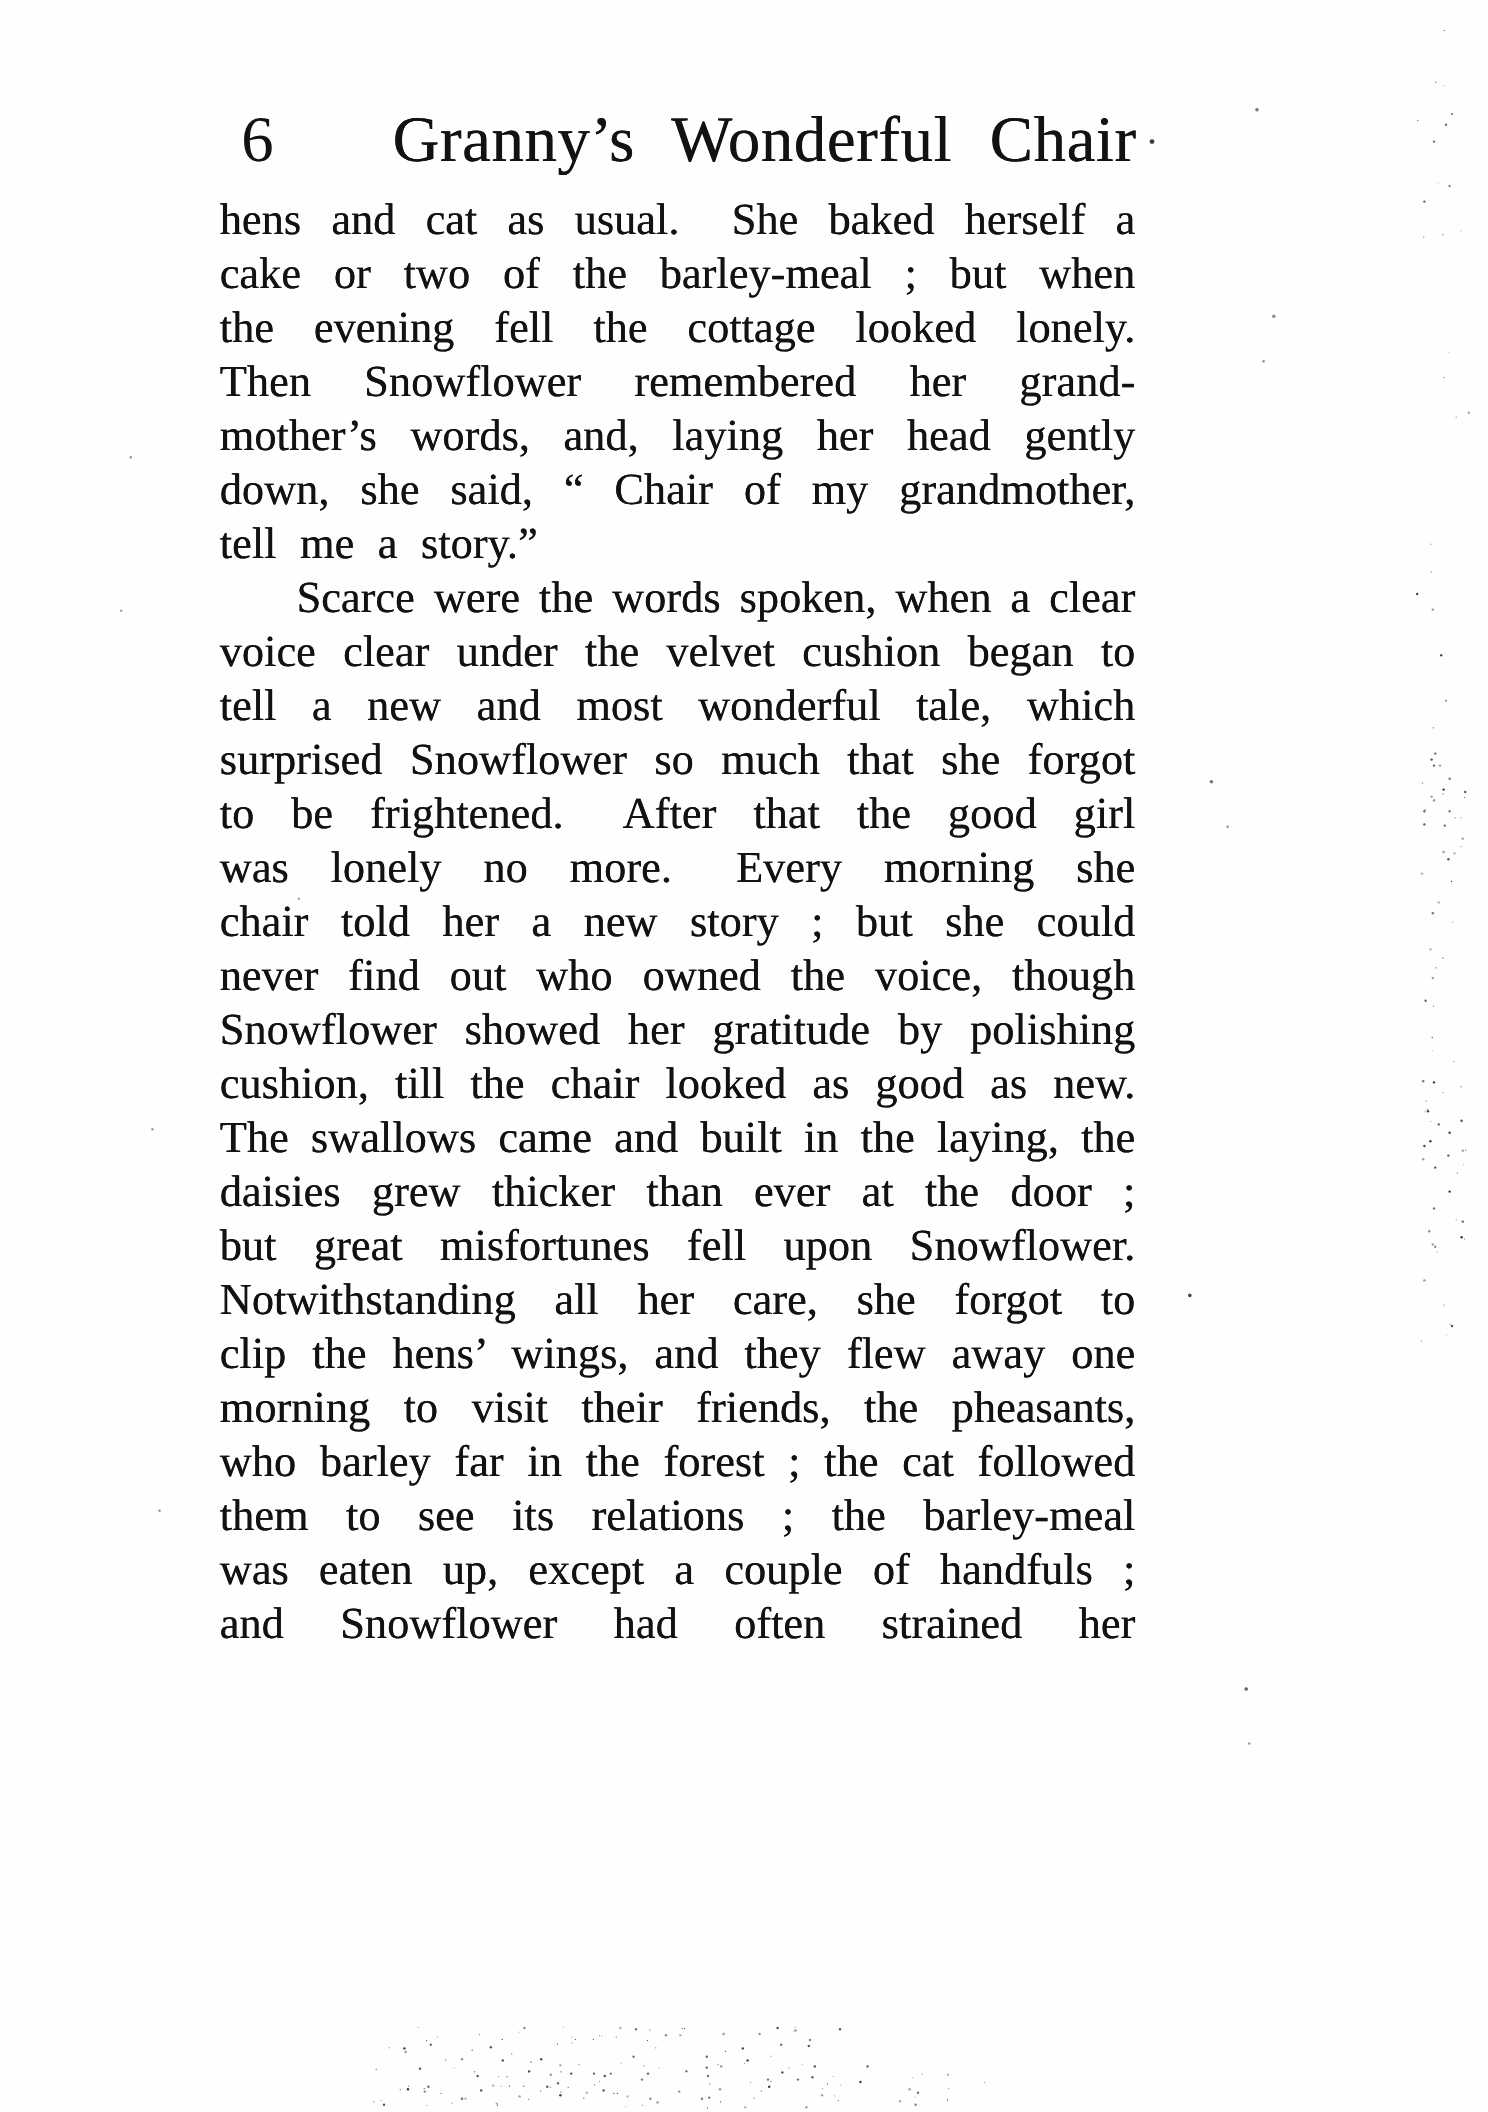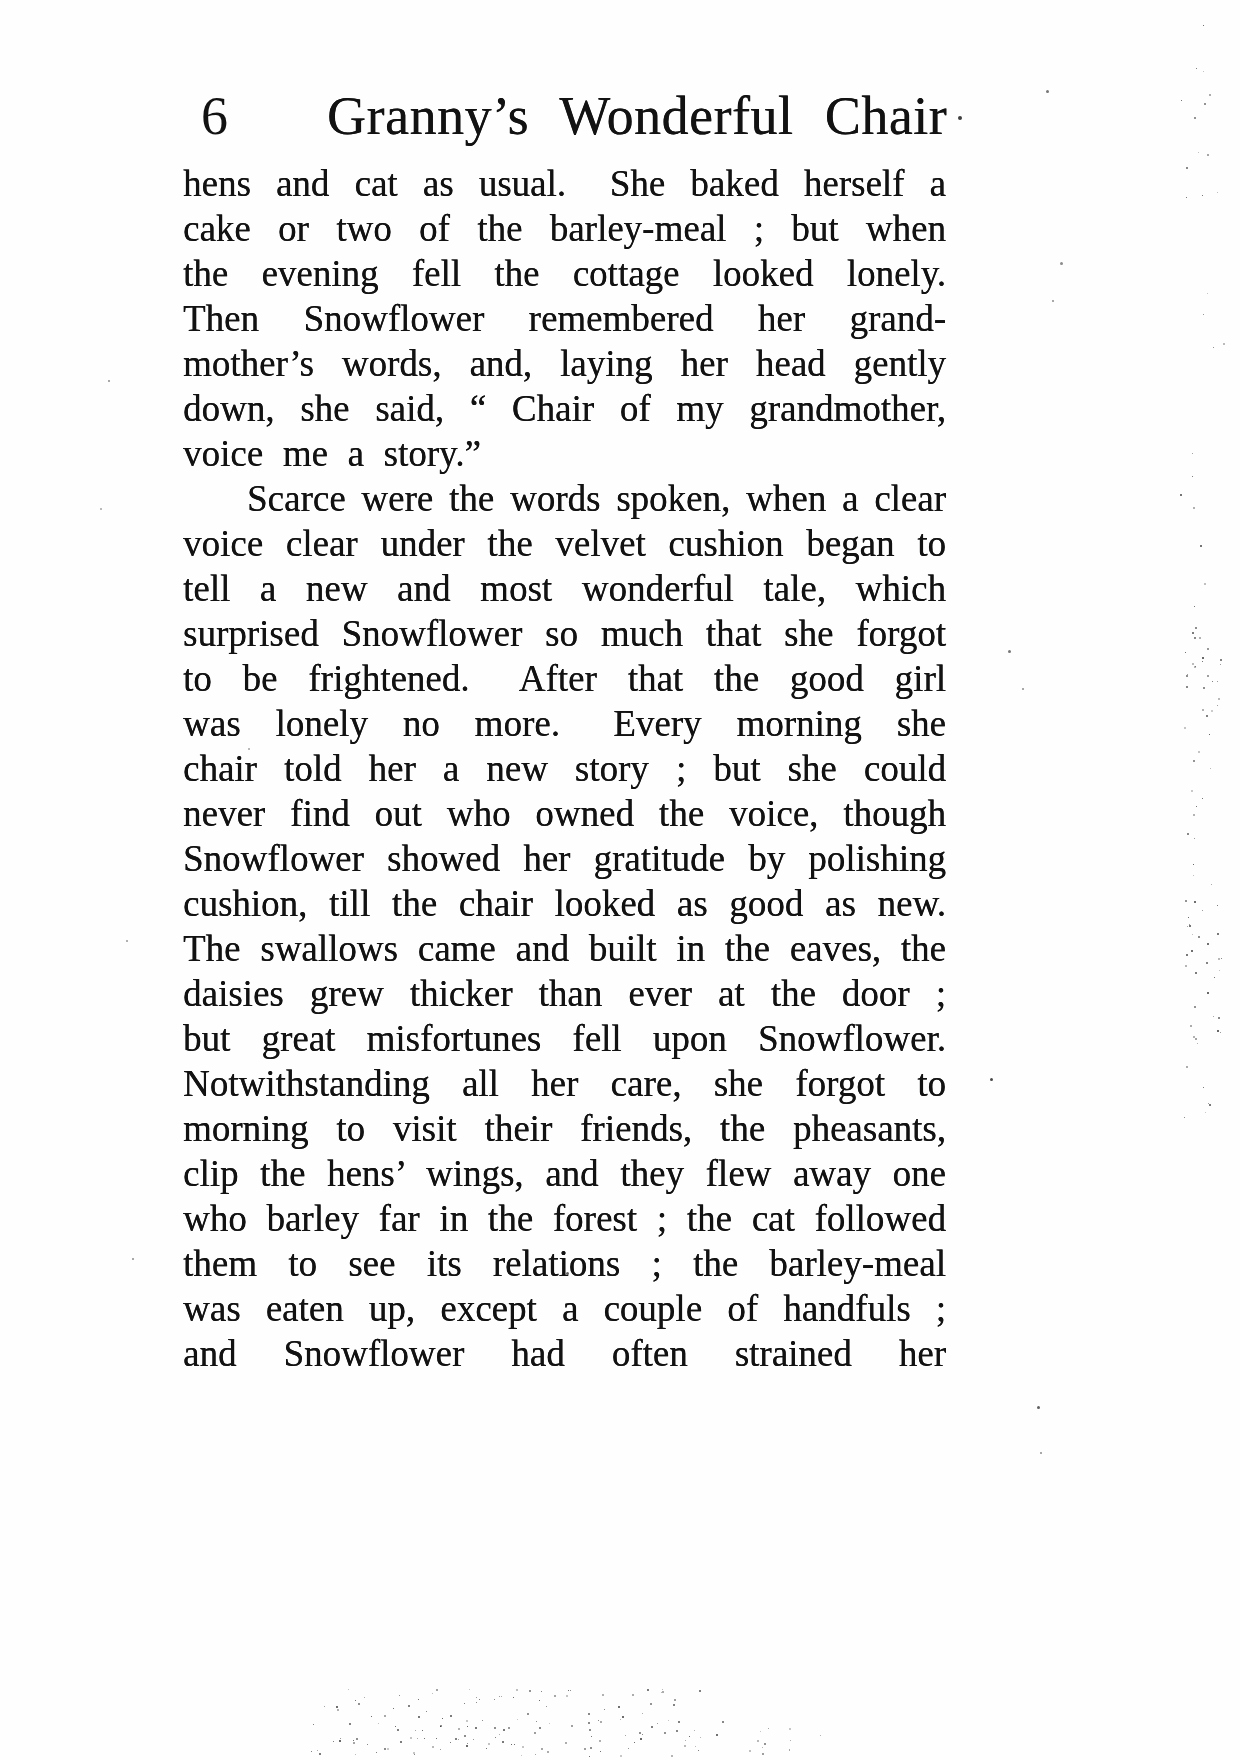--- a/index.html
+++ b/index.html
@@ -84,37 +84,37 @@
     <span id="book-title">Granny’s Wonderful Chair</span>
   </div>
 
   <div id="text-block">
     <div class="line">hens and cat as usual.  She baked herself a</div>
     <div class="line">cake or two of the barley-meal ; but when</div>
     <div class="line">the evening fell the cottage looked lonely.</div>
     <div class="line">Then Snowflower remembered her grand-</div>
     <div class="line">mother’s words, and, laying her head gently</div>
     <div class="line">down, she said, “ Chair of my grandmother,</div>
-    <div class="line para-end">voice me a story.”</div>
+    <div class="line para-end">tell me a story.”</div>
     <div class="line indent">Scarce were the words spoken, when a clear</div>
     <div class="line">voice clear under the velvet cushion began to</div>
     <div class="line">tell a new and most wonderful tale, which</div>
     <div class="line">surprised Snowflower so much that she forgot</div>
     <div class="line">to be frightened.  After that the good girl</div>
     <div class="line">was lonely no more.  Every morning she</div>
     <div class="line">chair told her a new story ; but she could</div>
     <div class="line">never find out who owned the voice, though</div>
     <div class="line">Snowflower showed her gratitude by polishing</div>
     <div class="line">cushion, till the chair looked as good as new.</div>
-    <div class="line">The swallows came and built in the eaves, the</div>
+    <div class="line">The swallows came and built in the laying, the</div>
     <div class="line">daisies grew thicker than ever at the door ;</div>
     <div class="line">but great misfortunes fell upon Snowflower.</div>
     <div class="line">Notwithstanding all her care, she forgot to</div>
+    <div class="line">clip the hens’ wings, and they flew away one</div>
     <div class="line">morning to visit their friends, the pheasants,</div>
-    <div class="line">clip the hens’ wings, and they flew away one</div>
     <div class="line">who barley far in the forest ; the cat followed</div>
     <div class="line">them to see its relations ; the barley-meal</div>
     <div class="line">was eaten up, except a couple of handfuls ;</div>
     <div class="line">and Snowflower had often strained her</div>
   </div>
 
   <div id="noise-right" class="noise-layer">
       <div class="speck" style="left: 1203.3px; top: 687px; width: 2px; height: 2px; opacity: 0.65;"></div>
       <div class="speck" style="left: 1203.7px; top: 103.4px; width: 2px; height: 2px; opacity: 0.62;"></div>
       <div class="speck" style="left: 1199.8px; top: 545.4px; width: 2px; height: 2px; opacity: 0.81;"></div>

